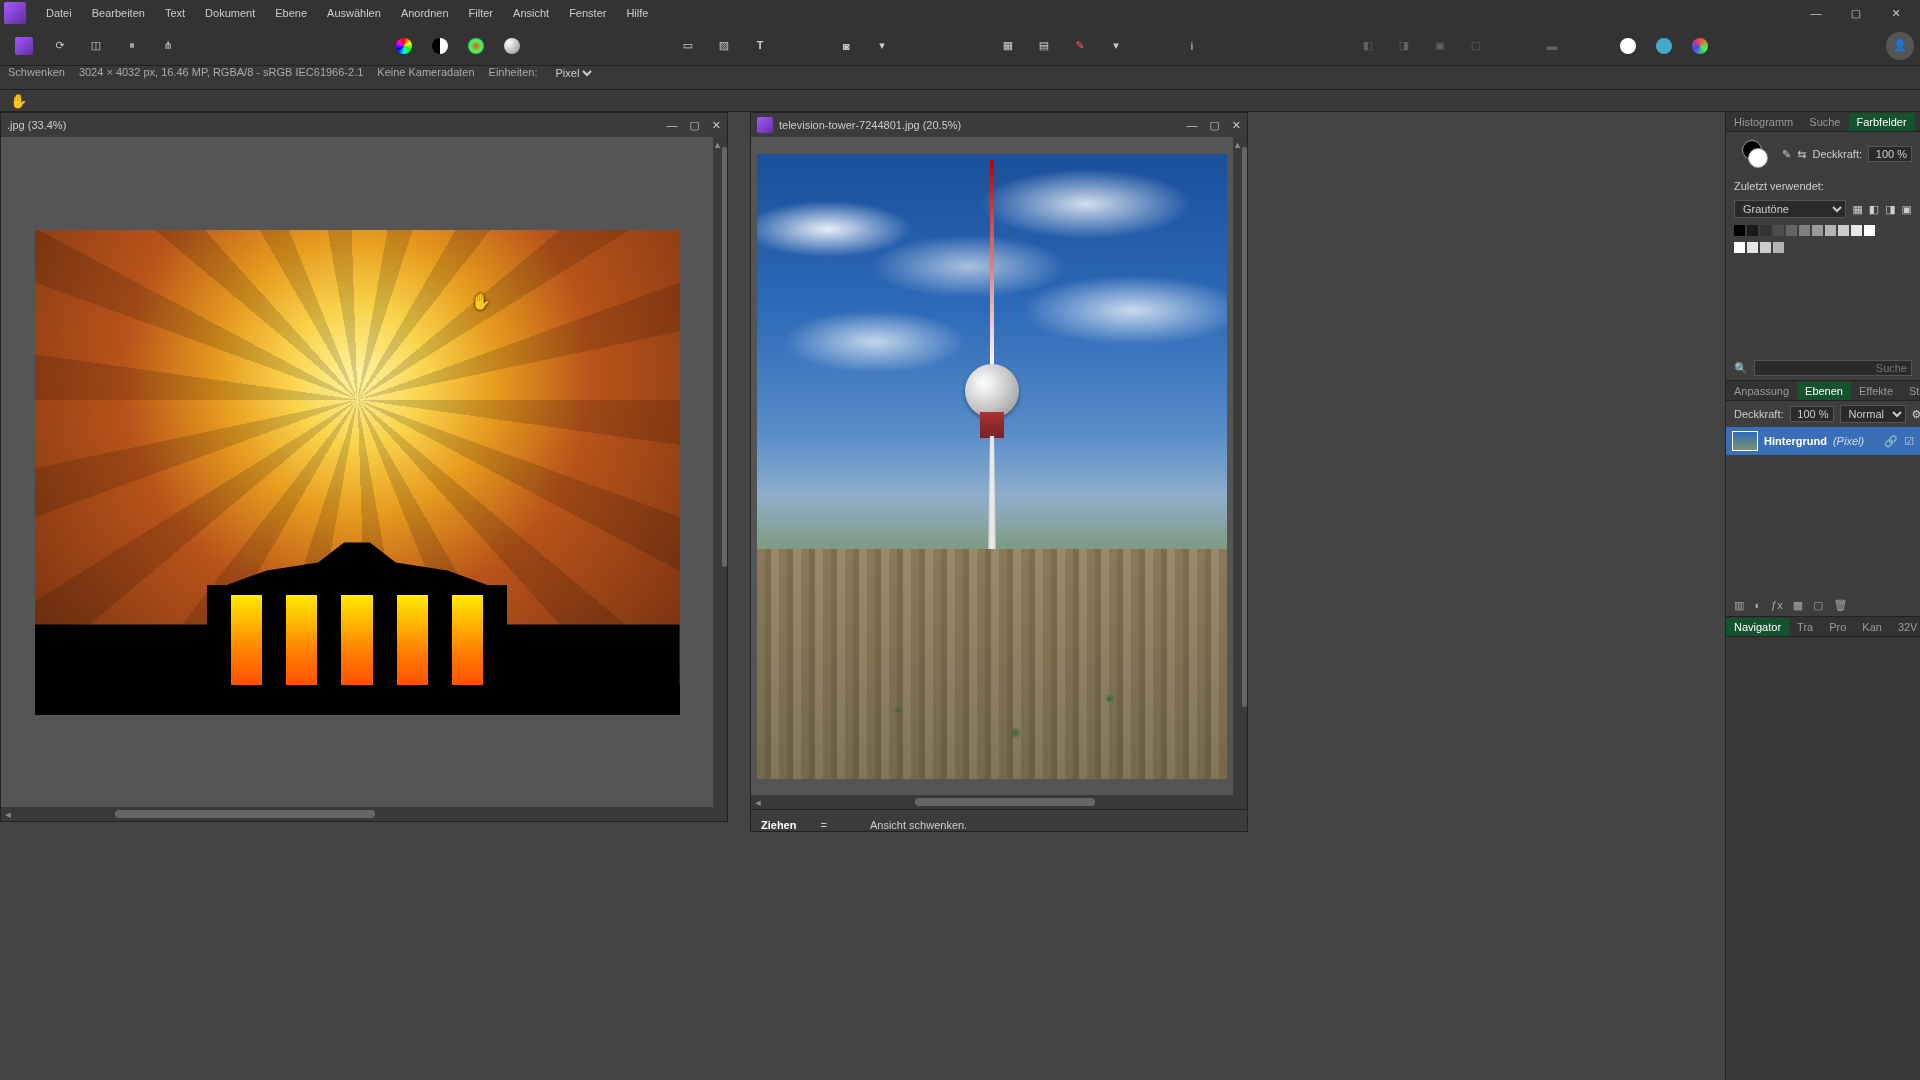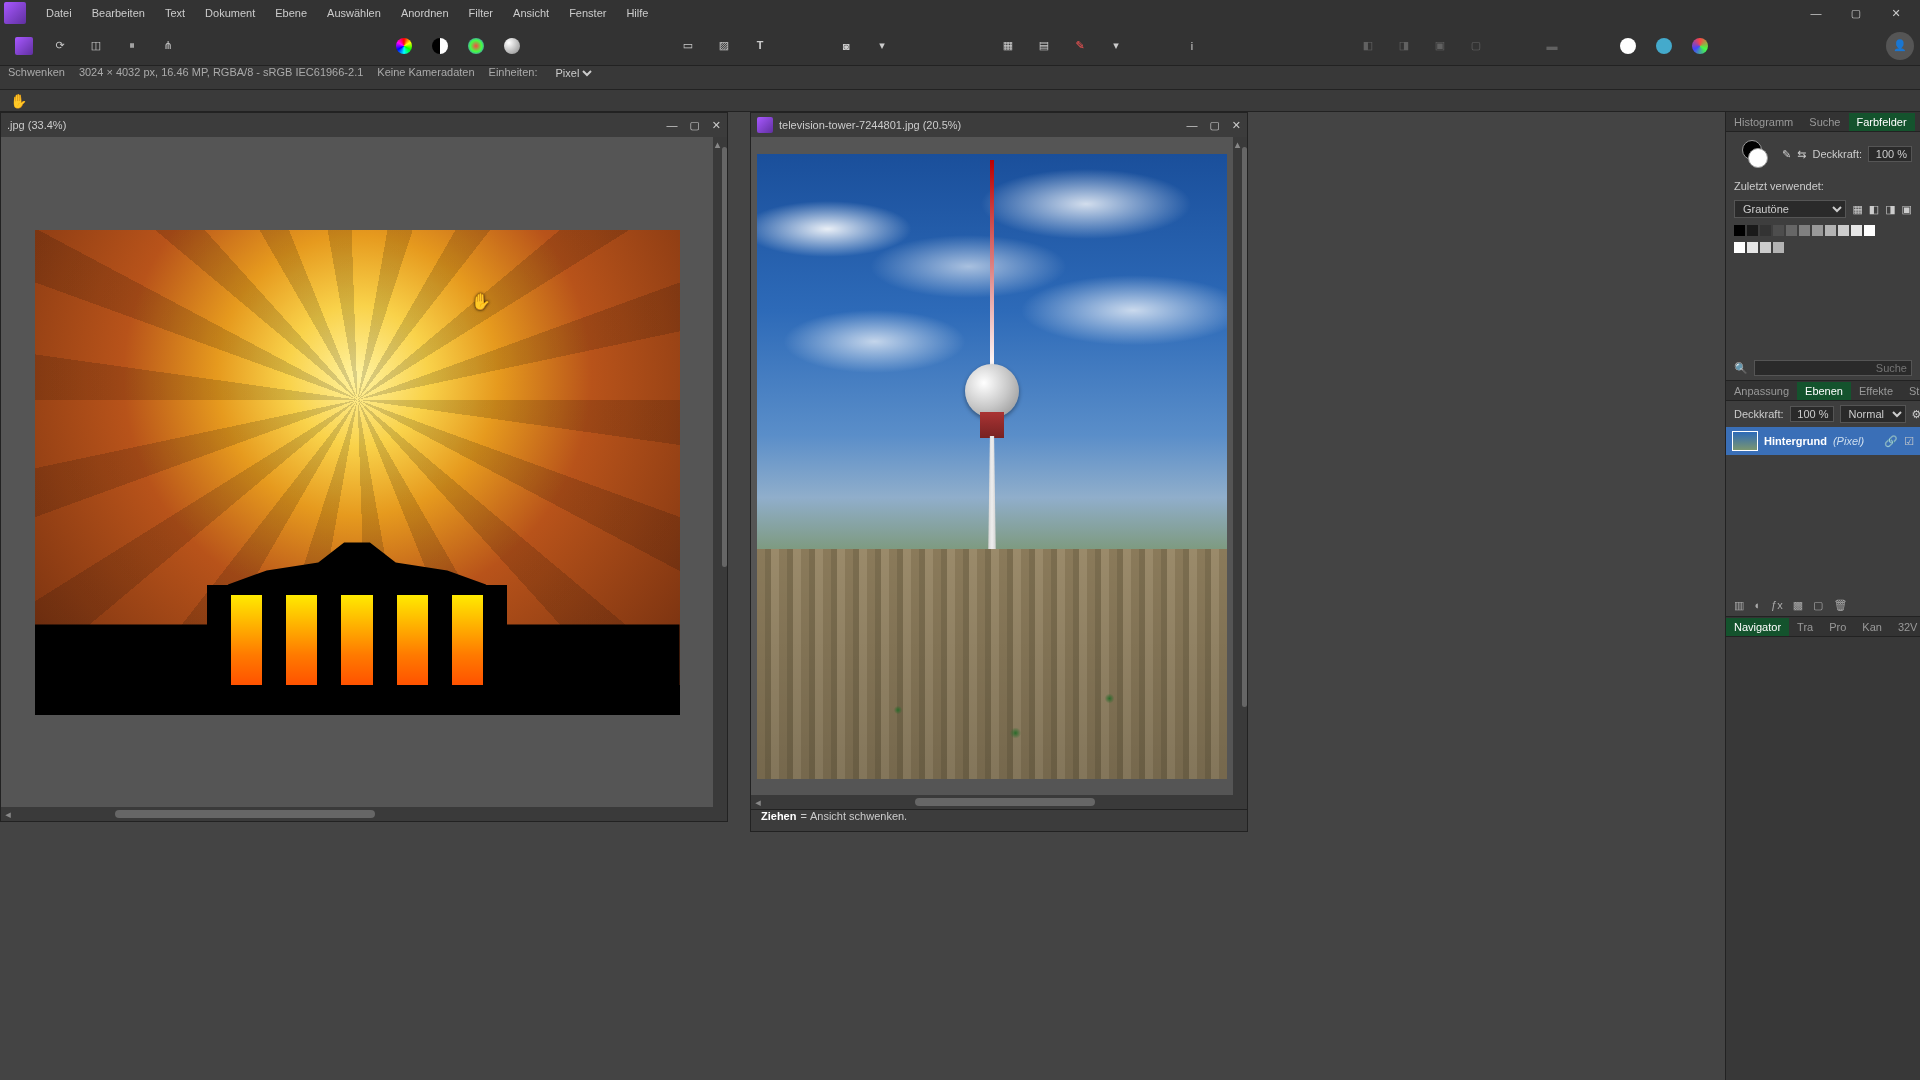--- a/index.html
+++ b/index.html
@@ -101,21 +101,21 @@
     repeating-linear-gradient(0deg, rgba(0,0,0,.08) 0 3px, transparent 3px 9px);
 }
 .tvtower .city::before { content:""; position:absolute; inset:0;
   background:
     radial-gradient(circle 6px at 30% 70%, #2a6a2a, transparent 70%),
     radial-gradient(circle 8px at 55% 80%, #2a6a2a, transparent 70%),
     radial-gradient(circle 7px at 75% 65%, #2a6a2a, transparent 70%);
 }
 
 
-.doc-status { height:22px; background:#3c3c3c; border-top:1px solid #222; display:flex; align-items:flex-start; padding:0 10px; }
+.doc-status { height:22px; background:#3c3c3c; border-top:1px solid #222; display:flex; align-items:flex-end; padding:0 10px;gap:20px; }
 .doc-status b { color:#fff; margin-right:4px;}
 
 
 .fake-scroll-h { height:14px; background:#3a3a3a; display:flex; align-items:center; }
 .fake-scroll-h .thumb { height:8px; background:#666; border-radius:4px; }
 .fake-scroll-v { width:14px; background:#3a3a3a; display:flex; justify-content:center; }
 .fake-scroll-v .thumb { width:8px; background:#666; border-radius:4px; }
 .arrow { width:14px;height:14px; text-align:center; color:#888; line-height:14px; }
 
 

